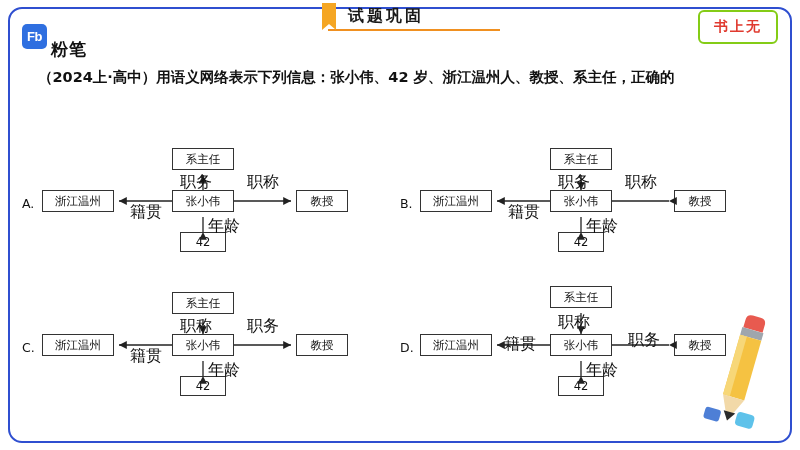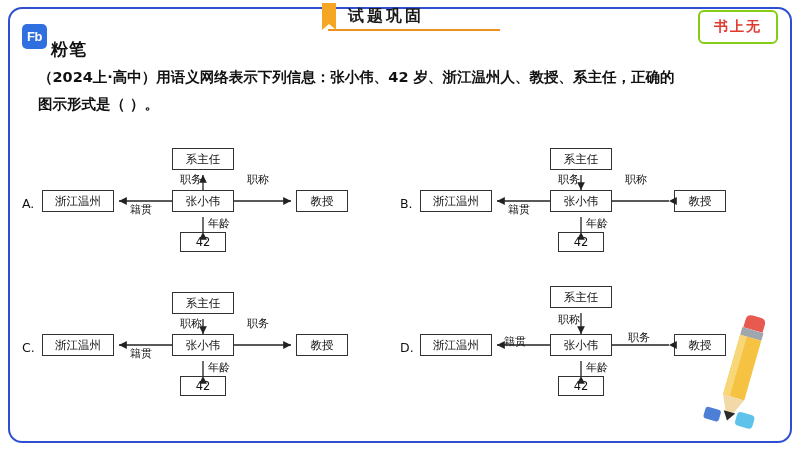--- a/index.html
+++ b/index.html
@@ -159,21 +159,21 @@
     color: #111;
     display: flex;
     align-items: center;
     justify-content: center;
     box-sizing: border-box;
     font-family: "DejaVu Sans", sans-serif;
     white-space: nowrap;
   }
   .edge-label {
     position: absolute;
-    font-size: 11px;
+    font-size: 16px;
     color: #111;
     font-family: "DejaVu Sans", sans-serif;
     white-space: nowrap;
   }
   .opt svg {
     position: absolute;
     left: 0;
     top: 0;
     width: 330px;
     height: 135px;
@@ -202,21 +202,20 @@
   <div class="banner">
     <div class="banner-bar"></div>
     <div class="banner-ribbon"></div>
     <div class="banner-title">试题巩固</div>
   </div>
 
   <div class="stamp">书上无</div>
 
   <div class="question">
     <div>（2024上·高中）用语义网络表示下列信息：张小伟、42 岁、浙江温州人、教授、系主任，正确的</div>
-    <div>图示形式是（    ）。</div>
   </div>
 
   <div class="diagrams">
 
     <div class="opt opt-a">
       <div class="opt-label" style="left:0px; top:62px;">A.</div>
       <div class="box" style="left:20px; top:56px; width:72px; height:22px;">浙江温州</div>
       <div class="box" style="left:150px; top:56px; width:62px; height:22px;">张小伟</div>
       <div class="box" style="left:150px; top:14px; width:62px; height:22px;">系主任</div>
       <div class="box" style="left:274px; top:56px; width:52px; height:22px;">教授</div>

